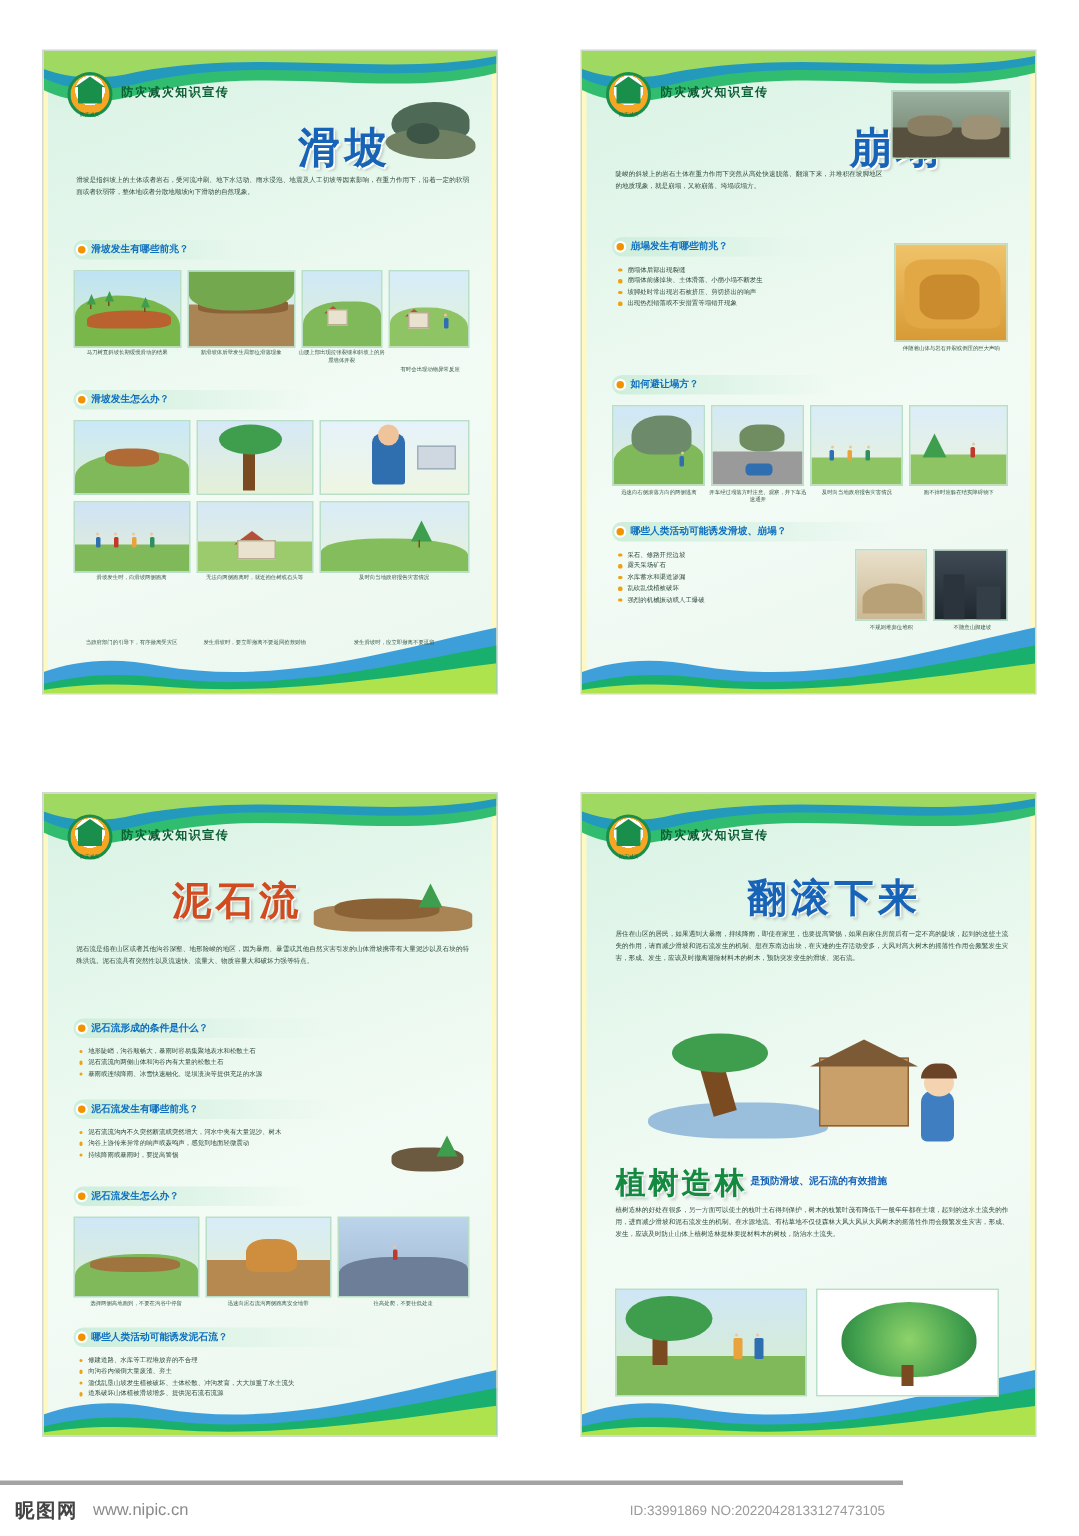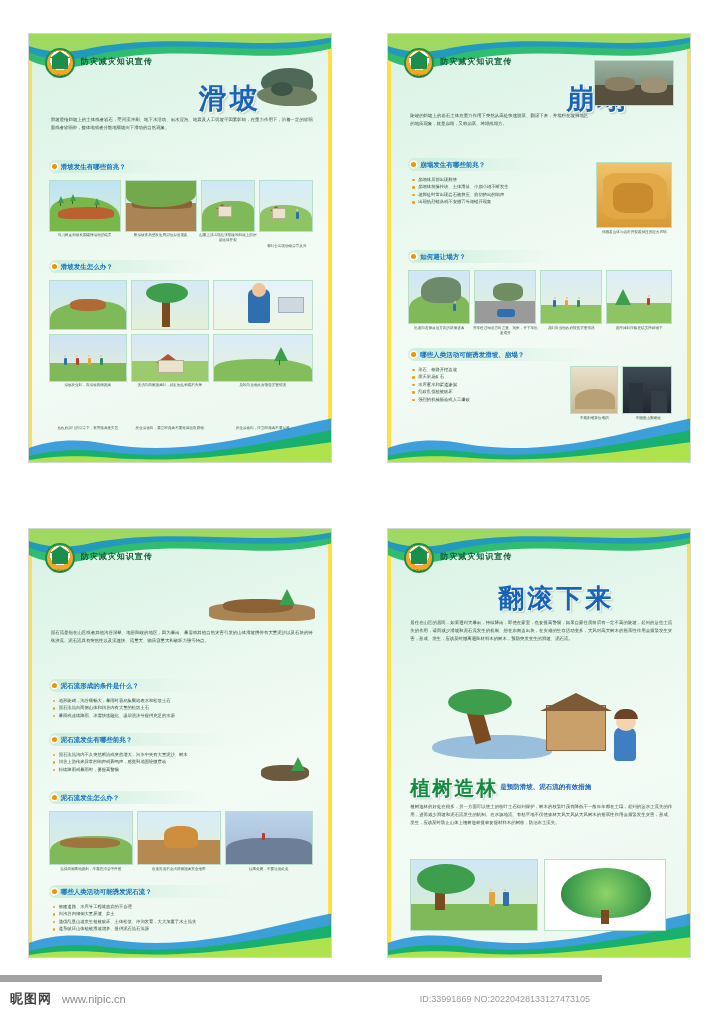--- a/index.html
+++ b/index.html
@@ -7,21 +7,21 @@
     width:719px;height:1024px;background:#ffffff;
     font-family:"Liberation Sans","DejaVu Sans",sans-serif;
     position:relative;overflow:hidden;
   }
   .sheet-grid{
     position:absolute;left:0;top:0;width:719px;height:990px;
     display:grid;grid-template-columns:1fr 1fr;grid-template-rows:1fr 1fr;
   }
   .cell{position:relative;display:flex;align-items:center;justify-content:center;}
   .poster{
-    position:relative;width:304px;height:430px;background:#fde047;
+    position:relative;width:304px;height:430px;background:#fef9c3;
     border:1px solid #cfd9d2;box-sizing:border-box;overflow:hidden;
   }
   
   .poster-bg{
     position:absolute;left:3px;top:3px;right:3px;bottom:3px;
     background:linear-gradient(160deg,#d8f2e4 0%,#e9f8ee 35%,#f3fbf5 60%,#eaf7ef 100%);
   }
   
   .wave-top{position:absolute;left:0;top:0;width:100%;height:52px;overflow:hidden;}
   .wave-bot{position:absolute;left:0;bottom:0;width:100%;height:70px;overflow:hidden;}
@@ -76,22 +76,22 @@
     position:absolute;font-size:4.3px;line-height:7.6px;color:#2d4a3a;
   }
   .bullets li{margin:0;padding:0;list-style:none;position:relative;padding-left:6px;}
   .bullets li:before{content:"";position:absolute;left:0;top:3px;width:2.5px;height:2.5px;background:#f0a013;border-radius:50%;}
   .bullets ul{margin:0;padding:0;}
 
   .pbox{position:absolute;background:#fff;border:1px solid #b9dfc8;box-sizing:border-box;overflow:hidden;}
   .cap{position:absolute;font-size:3.6px;line-height:5.6px;color:#3a5b49;text-align:center;}
 
   .nipic{
-    position:absolute;left:0;bottom:8px;width:602px;height:34px;background:#ffffff;
-    border-top:7px solid #a3a3a3;display:flex;align-items:center;
+    position:absolute;left:0;bottom:0;width:602px;height:34px;background:#ffffff;
+    border-top:3px solid #a3a3a3;display:flex;align-items:center;
   }
   .nipic-logo{margin-left:10px;display:flex;align-items:center;gap:4px;}
   .nipic-mark{font-size:13px;color:#444;font-weight:bold;letter-spacing:1px;}
   .nipic-url{font-size:11px;color:#8a8a8a;margin-left:6px;}
   .nipic-id{position:absolute;right:12px;font-size:9px;color:#9a9a9a;}
   .tree{position:absolute;width:0;height:0;border-left:3px solid transparent;border-right:3px solid transparent;border-bottom:7px solid #3f9e4d;}
   .trunk{position:absolute;width:1.5px;height:3px;background:#7a4b20;}
   .person{position:absolute;width:3px;height:7px;background:#2f6fb0;border-radius:1px;}
   .person:before{content:"";position:absolute;left:0.3px;top:-3px;width:2.4px;height:2.4px;border-radius:50%;background:#f0c49b;}
   .roof{position:absolute;width:0;height:0;border-left:6px solid transparent;border-right:6px solid transparent;border-bottom:5px solid #b4503a;}
@@ -336,20 +336,21 @@
           <path d="M0,70 L304,70 L304,50 C240,58 162,72 84,66 C52,63 22,64 0,68 Z" fill="#bfe94a" opacity="0.9"></path>
         </svg>
       </div>
 
       <div class="logo">
         <div class="house"></div>
       </div>
       <div class="logo-sub">防灾减灾</div>
       <div class="org-title">防灾减灾知识宣传</div>
 
+      <div class="big-title title-3">泥石流</div>
 
       <div class="pbox" style="left:180px;top:52px;width:106px;height:44px;border:none;background:transparent;">
         <div style="position:absolute;left:0;bottom:4px;width:106px;height:18px;background:#a98455;border-radius:30% 40% 20% 30%;"></div>
         <div style="position:absolute;left:14px;bottom:12px;width:70px;height:14px;background:#8a6236;border-radius:40%;"></div>
         <div class="tree" style="left:70px;bottom:20px;border-bottom-width:16px;border-left-width:8px;border-right-width:8px;"></div>
       </div>
 
       <div class="intro" style="left:22px;top:100px;width:262px;">泥石流是指在山区或者其他沟谷深壑、地形险峻的地区，因为暴雨、暴雪或其他自然灾害引发的山体滑坡携带有大量泥沙以及石块的特殊洪流。泥石流具有突然性以及流速快、流量大、物质容量大和破坏力强等特点。</div>
 
       <div class="sec-head" style="left:20px;top:150px;width:180px;">泥石流形成的条件是什么？</div>

